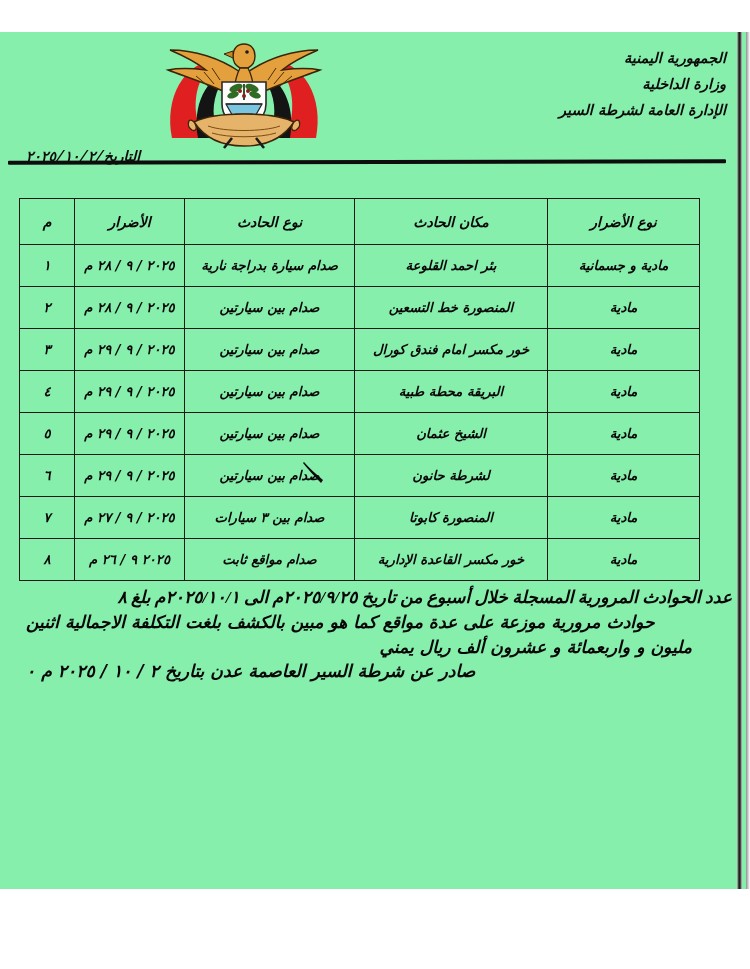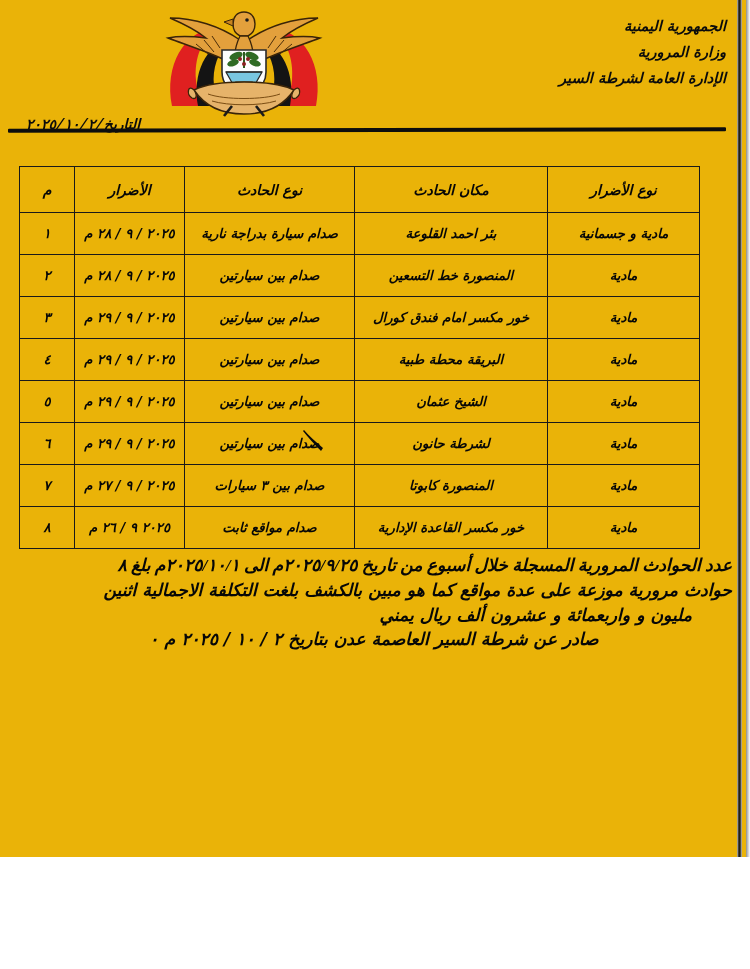--- a/index.html
+++ b/index.html
@@ -8,22 +8,23 @@
     padding: 0;
     background: #ffffff;
   }
   body {
     font-family: "DejaVu Sans", "Liberation Sans", sans-serif;
   }
   .page {
     position: relative;
     width: 750px;
     height: 857px;
-    background: #eab308;
+    background: #86efac;
     overflow: hidden;
+    margin-top: 32px;
   }
 
   
   .scan-edge {
     position: absolute;
     top: 0;
     right: 8px;
     width: 5px;
     height: 969px;
     background: linear-gradient(to left, #c8c8c8 0%, #2b2b2b 35%, #101010 55%, #5a5a5a 80%, #d8d8d8 100%);
@@ -164,23 +165,23 @@
     font-family: "DejaVu Sans", sans-serif;
     font-weight: bold;
     font-style: italic;
     color: #070707;
     line-height: 1.42;
     font-size: 17.2px;
     letter-spacing: -0.1px;
     white-space: nowrap;
   }
   .footer .line.l1 { text-align: right; font-family: Liberation Serif, serif; }
-  .footer .line.l2 { text-align: right; }
+  .footer .line.l2 { text-align: left; }
   .footer .line.l3 { text-align: right; padding-right: 40px; }
-  .footer .line.l4 { text-align: center; padding-right: 10px; font-style: italic; }
+  .footer .line.l4 { text-align: left; padding-right: 10px; font-style: italic; }
 </style>
 </head>
 <body>
 
 <div class="page">
 
   <div class="scan-edge"></div>
   <div class="scan-edge2"></div>
 
   <div class="header">
@@ -244,21 +245,21 @@
         <path d="M40 84 C34 78 32 88 38 92 C42 94 44 90 40 84 Z" fill="#e6b36a" stroke="#3a2408" stroke-width="1.3"></path>
         <path d="M140 84 C146 78 148 88 142 92 C138 94 136 90 140 84 Z" fill="#e6b36a" stroke="#3a2408" stroke-width="1.3"></path>
 
         <line x1="78" y1="100" x2="70" y2="110" stroke="#1a1a1a" stroke-width="2.6"></line>
         <line x1="102" y1="100" x2="110" y2="110" stroke="#1a1a1a" stroke-width="2.6"></line>
       </svg>
     </div>
 
     <div class="org-lines">
       <div>الجمهورية اليمنية</div>
-      <div>وزارة المرورية</div>
+      <div>وزارة الداخلية</div>
       <div>الإدارة العامة لشرطة السير</div>
     </div>
 
     <div class="date-label">
       <span>التاريخ/٢٠٢٥/١٠/٢</span>
     </div>
   </div>
 
   <div class="hrule"></div>
 

